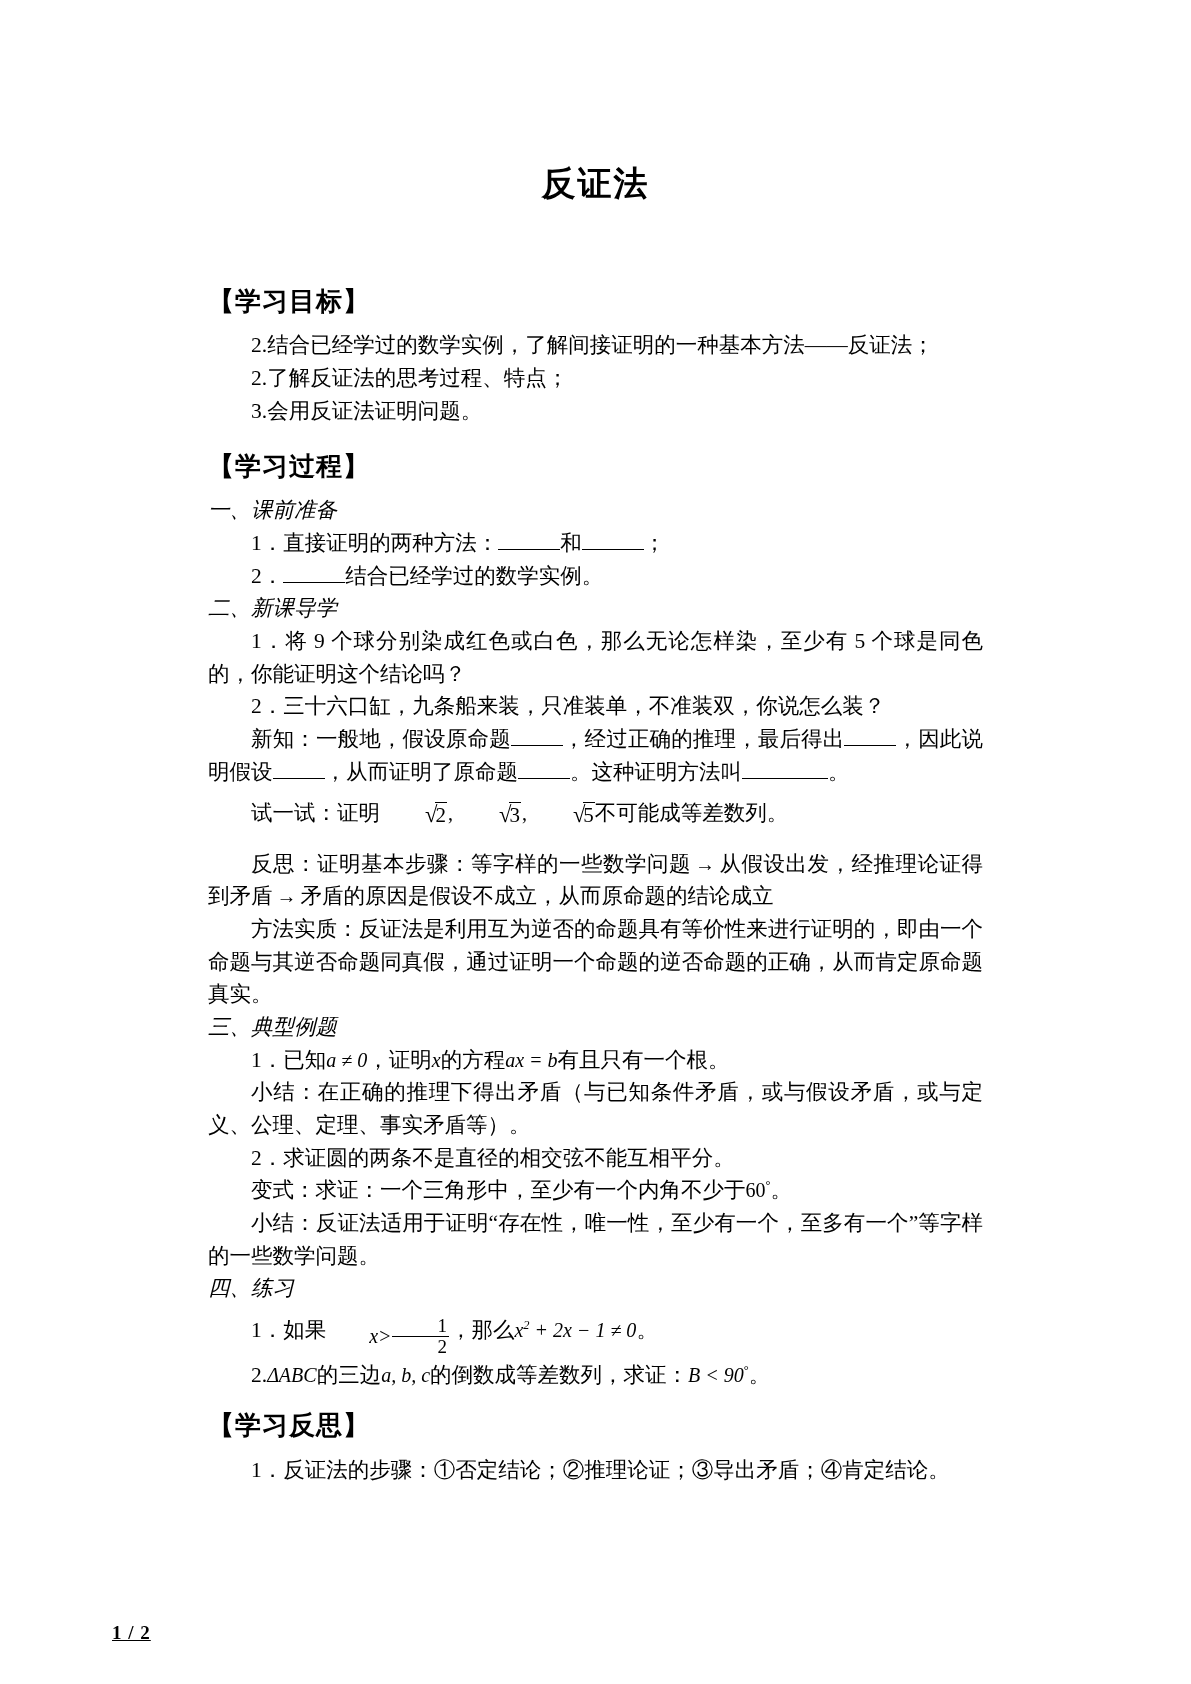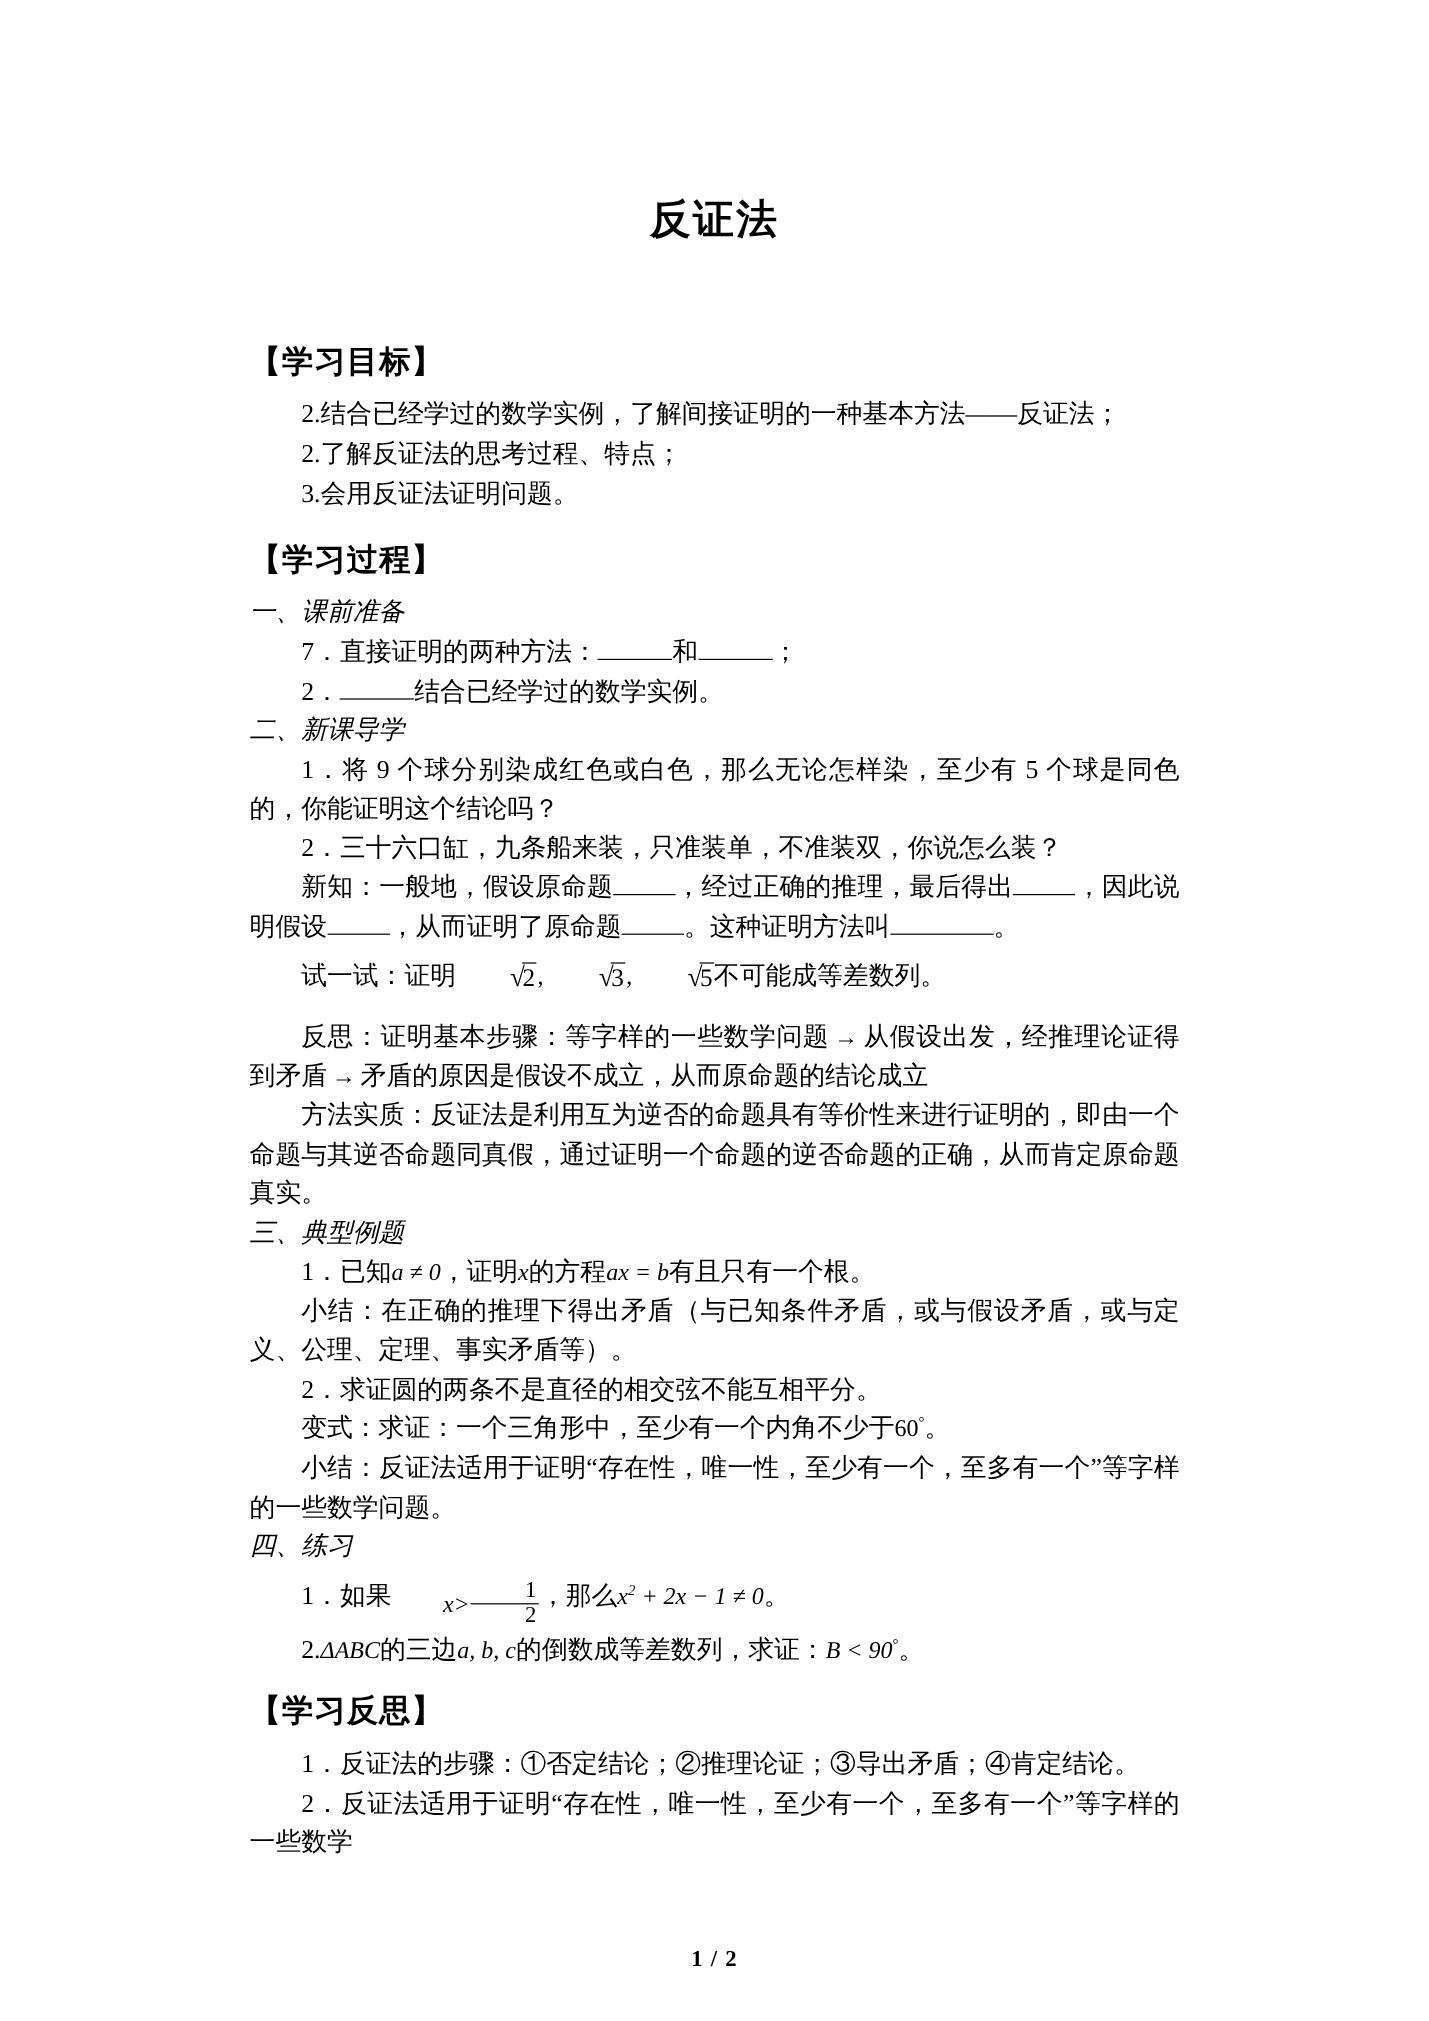--- a/index.html
+++ b/index.html
@@ -139,42 +139,43 @@
   }
 
   .arrow { font-size: 20px; padding: 0 4px; }
 
   
   .page-footer {
     position: absolute;
     left: 0;
     right: 0;
     bottom: 56px;
-    text-align: center;
+    text-align: left;
     font-size: 19px;
     font-weight: 700;
     letter-spacing: 1px;
+    text-decoration: underline;
   }
 </style>
 </head>
 <body>
 
 <div class="page">
 
   <h1 class="doc-title">反证法</h1>
 
   <div class="section-heading sh-objectives">【学习目标】</div>
   <p class="para list-line gap-md">2.结合已经学过的数学实例，了解间接证明的一种基本方法——反证法；</p>
   <p class="para list-line">2.了解反证法的思考过程、特点；</p>
   <p class="para list-line">3.会用反证法证明问题。</p>
 
   <div class="section-heading sh-process">【学习过程】</div>
 
   <p class="para roman-line gap-md">一、课前准备</p>
-  <p class="para list-line"><span>7．直接证明的两种方法：</span><span class="blank b-md"></span><span>和</span><span class="blank b-md"></span><span>；</span></p>
+  <p class="para list-line"><span>1．直接证明的两种方法：</span><span class="blank b-md"></span><span>和</span><span class="blank b-md"></span><span>；</span></p>
   <p class="para list-line"><span>2．</span><span class="blank b-md"></span><span>结合已经学过的数学实例。</span></p>
 
   <p class="para roman-line">二、新课导学</p>
   <p class="para list-line">1．将 9 个球分别染成红色或白色，那么无论怎样染，至少有 5 个球是同色的，你能证明这个结论吗？</p>
   <p class="para list-line">2．三十六口缸，九条船来装，只准装单，不准装双，你说怎么装？</p>
 
   <p class="para list-line"><span>新知：一般地，假设原命题</span><span class="blank b-sm"></span><span>，经过正确的推理，最后得出</span><span class="blank b-sm"></span><span>，因此说明假设</span><span class="blank b-sm"></span><span>，从而证明了原命题</span><span class="blank b-sm"></span><span>。这种证明方法叫</span><span class="blank b-lg"></span><span>。</span></p>
 
   <p class="para list-line gap-md"><span>试一试：证明</span><span class="radical"><span class="rsym">√</span><span class="rbody">2</span></span><span class="mop">,</span><span class="radical"><span class="rsym">√</span><span class="rbody">3</span></span><span class="mop">,</span><span class="radical"><span class="rsym">√</span><span class="rbody">5</span></span><span>不可能成等差数列。</span></p>
 
@@ -195,17 +196,16 @@
   <p class="para list-line">小结：反证法适用于证明“存在性，唯一性，至少有一个，至多有一个”等字样的一些数学问题。</p>
 
   <p class="para roman-line">四、练习</p>
 
   <p class="para list-line gap-md"><span>1．如果</span><span class="ineq-stack"><span class="mi">x</span><span class="mop">&gt;</span><span class="frac"><span class="num">1</span><span class="den">2</span></span></span><span>，那么</span><span class="mi">x<sup class="exp">2</sup> + 2x − 1 ≠ 0</span><span>。</span></p>
 
   <p class="para list-line"><span>2.</span><span class="mi">ΔABC</span><span>的三边</span><span class="mi">a, b, c</span><span>的倒数成等差数列，求证：</span><span class="mi">B &lt; 90<sup class="deg">°</sup></span><span>。</span></p>
 
   <div class="section-heading sh-reflect">【学习反思】</div>
   <p class="para list-line gap-md">1．反证法的步骤：①否定结论；②推理论证；③导出矛盾；④肯定结论。</p>
-  <p class="para list-line">2．反证法适用于证明“存在性，唯一性，至少有一个，至多有一个”等字样的一些数学</p>
 
   <div class="page-footer">1 / 2</div>
 
 </div>
 
 </body></html>

